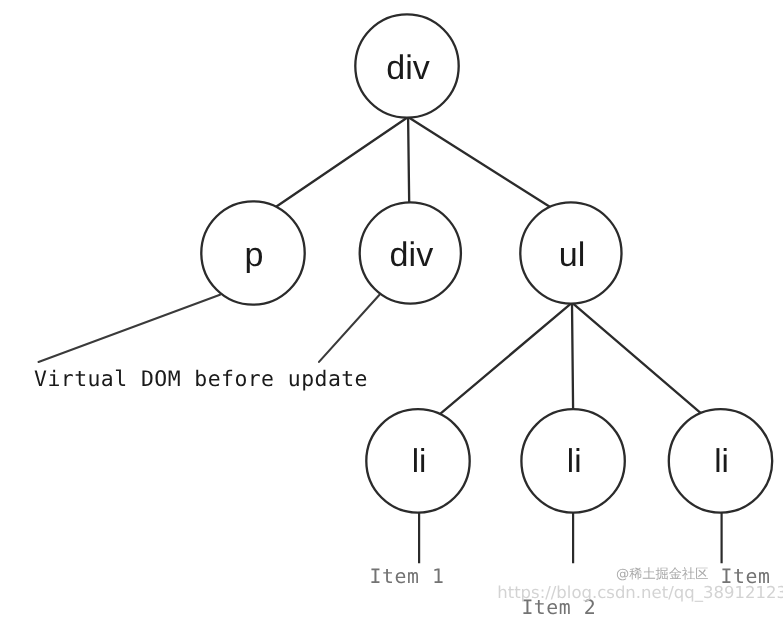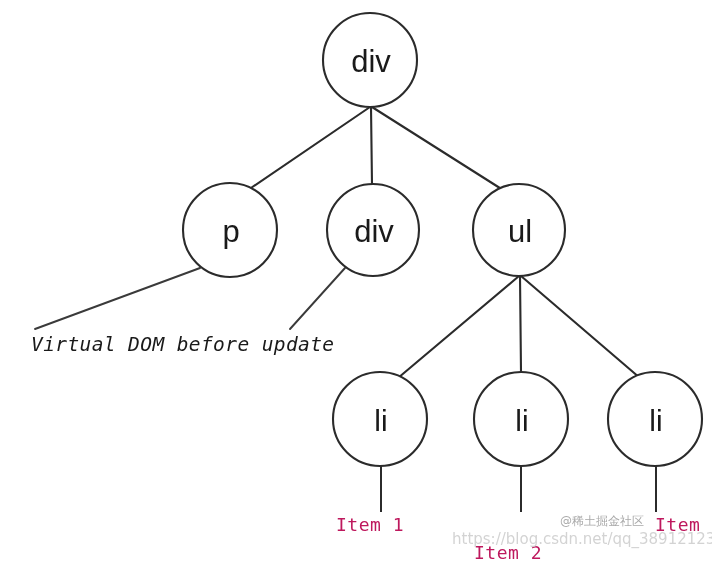--- a/index.html
+++ b/index.html
@@ -66,21 +66,21 @@
     font-family: "DejaVu Sans Mono", monospace;
     font-size: 19.5px;
     color: #1a1a1a;
     letter-spacing: 0.4px;
     white-space: nowrap;
   }
   .leaf-label {
     position: absolute;
     font-family: "DejaVu Sans Mono", monospace;
     font-size: 18px;
-    color: #be185d;
+    color: #737373;
     letter-spacing: 0.5px;
     white-space: nowrap;
   }
   .watermark-cn {
     position: absolute;
     font-family: "DejaVu Sans", sans-serif;
     font-size: 12px;
     color: #9a9a9a;
     white-space: nowrap;
     opacity: 0.85;
@@ -146,21 +146,21 @@
       <text class="node-label node-label-small" x="522" y="420">li</text>
     </g>
 
     <g>
       <circle class="node-circle" cx="655" cy="419" r="47"></circle>
       <text class="node-label node-label-small" x="656" y="420">li</text>
     </g>
 
   </svg>
 
-  <div class="caption-text" style="left:31px; top:333px;font-style:italic;">Virtual DOM before update</div>
+  <div class="caption-text" style="left:31px; top:333px;">Virtual DOM before update</div>
 
   <div class="leaf-label" style="left:336px; top:514px;">Item 1</div>
   <div class="leaf-label" style="left:474px; top:542px;">Item 2</div>
   <div class="leaf-label" style="left:612px; top:514px;padding-left:43px;">Item 3</div>
 
   <div class="watermark-cn" style="left:560px; top:513px;">@稀土掘金社区</div>
   <div class="watermark-url" style="left:452px; top:530px;">https://blog.csdn.net/qq_38912123</div>
 
 </div>
 

